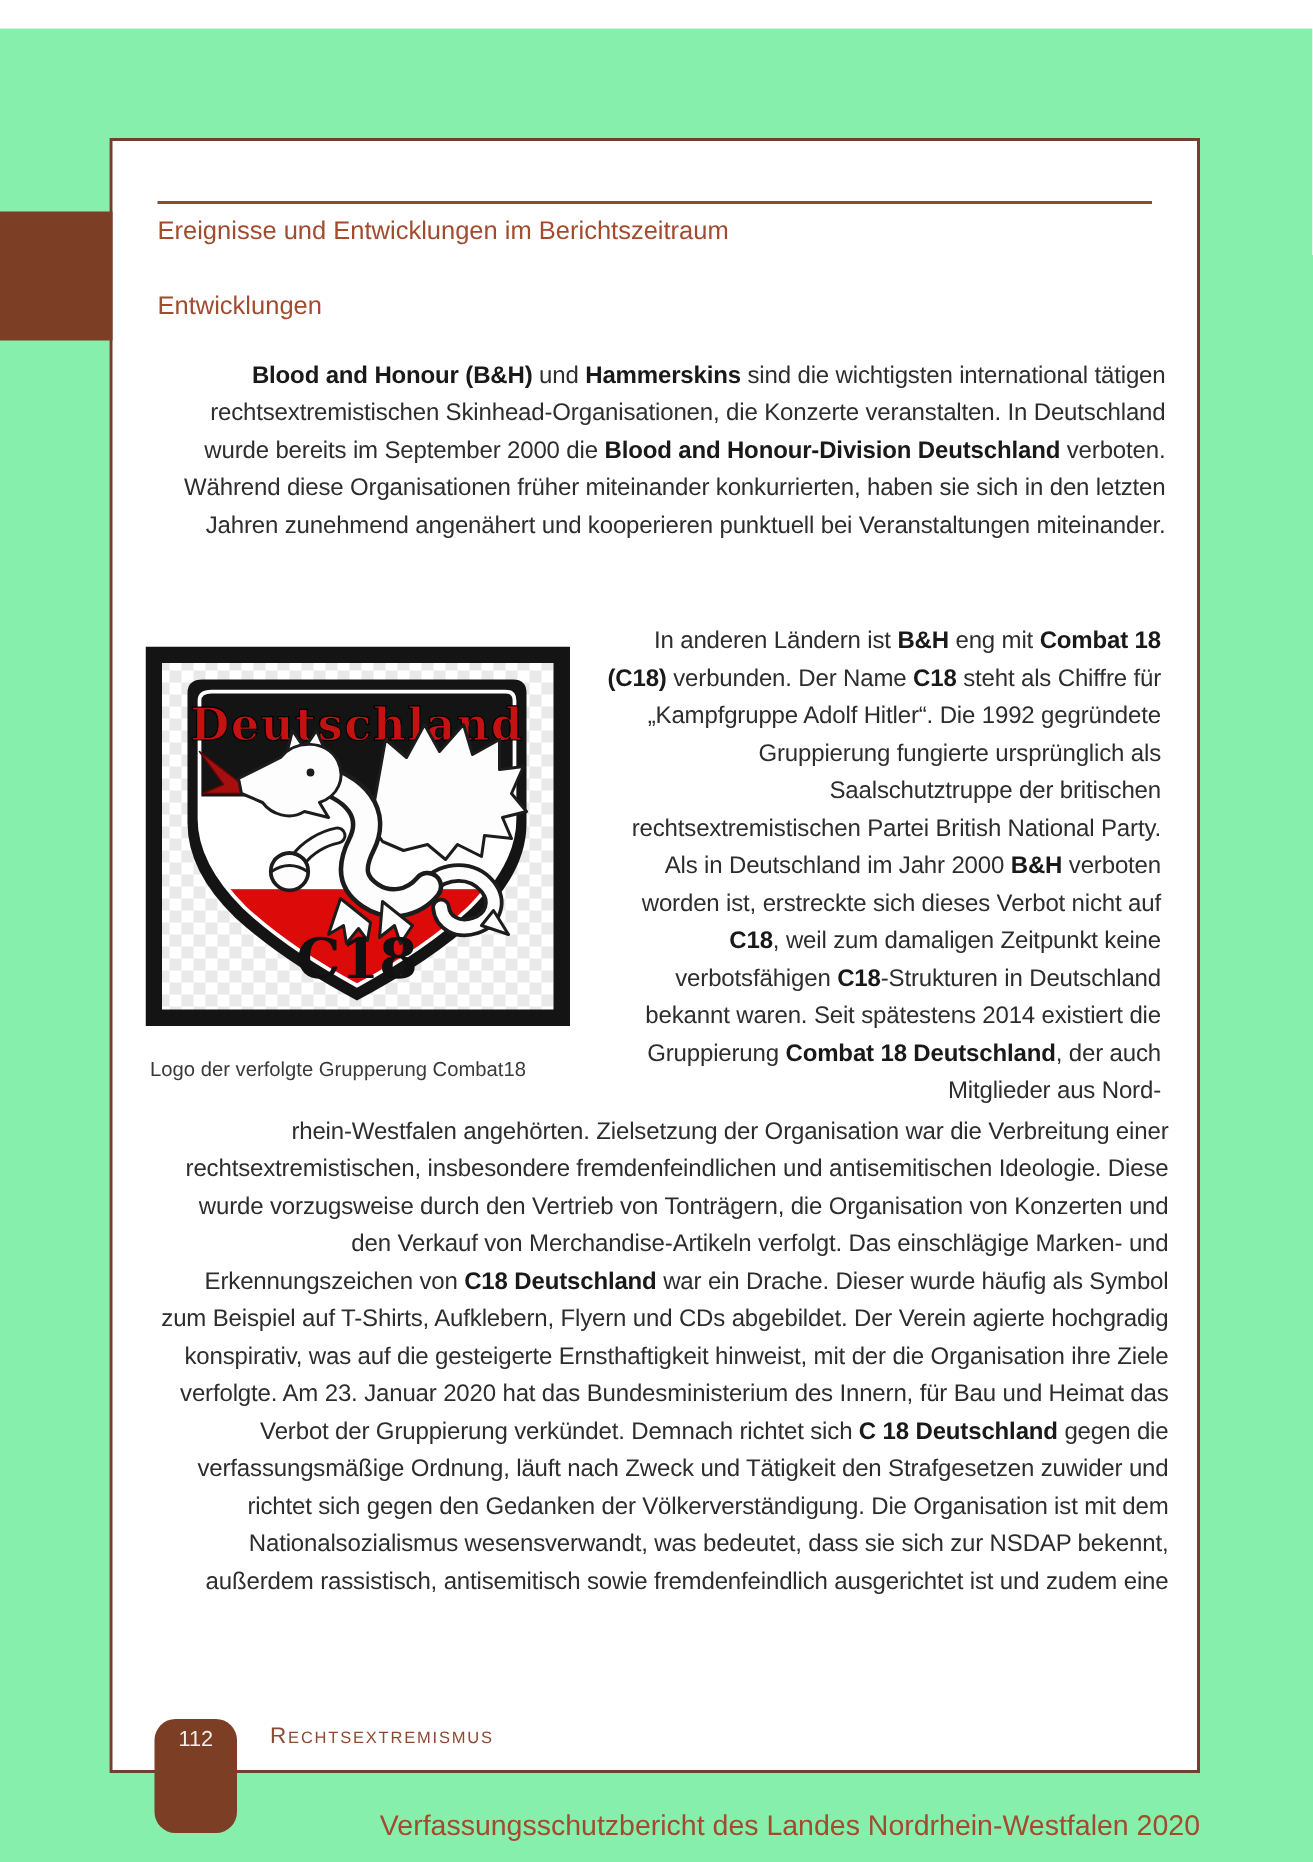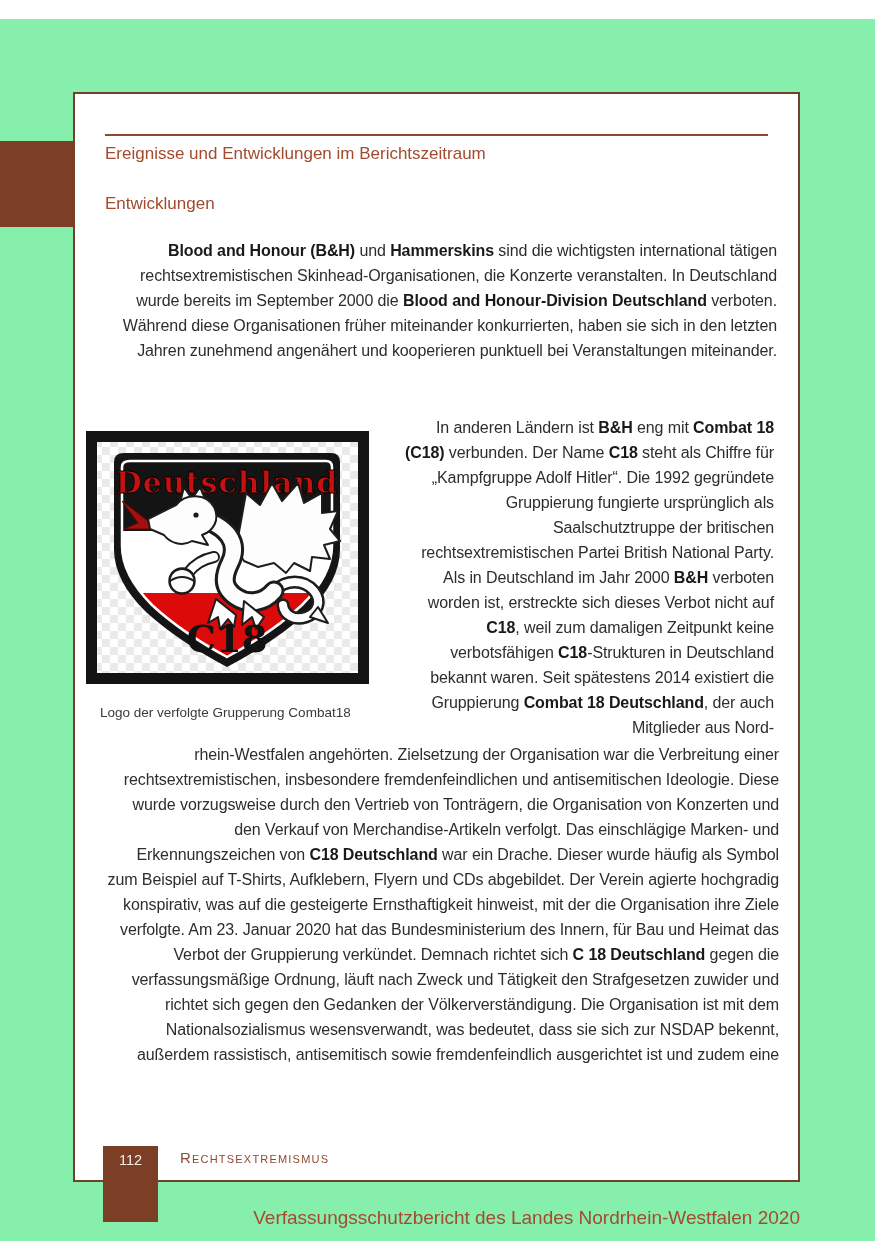--- a/index.html
+++ b/index.html
@@ -10,25 +10,25 @@
   .chapter-tab{position:absolute;left:0;top:122px;width:75px;height:86px;background:#7c3e25;z-index:3;}
   .header-rule{position:absolute;left:105px;top:115px;width:663px;height:2px;background:#8b4a33;z-index:2;}
   .h1{position:absolute;left:105px;top:125px;font-size:17px;color:#a24b2e;z-index:2;}
   .h2{position:absolute;left:105px;top:175px;font-size:17px;color:#a24b2e;z-index:2;}
   .para{position:absolute;font-size:16px;line-height:25px;letter-spacing:-0.1px;color:#2d2d2d;
         hyphens:auto;-webkit-hyphens:auto;z-index:2;text-align:right;}
   .para b{color:#191919;}
   .para-intro{left:105px;top:219px;width:672px;}
   .para-side{left:404px;top:396px;width:370px;}
   .para-cont{left:105px;top:723px;width:674px;}
-  .figure{position:absolute;left:86px;top:412px;width:283px;z-index:2;margin:0;}
+  .figure{position:absolute;left:97px;top:412px;width:283px;z-index:2;margin:0;}
   .figure svg{display:block;}
   .caption{position:absolute;left:100px;top:686px;font-size:13.5px;color:#3a3a3a;z-index:2;}
   .page-number-box{position:absolute;left:103px;top:1127px;width:55px;height:76px;
-                   background:#7c3e25;z-index:4;}
+                   background:#7c3e25;z-index:4;border-radius:14px;}
   .page-number{position:absolute;left:0;top:6px;width:100%;text-align:center;
                color:#f6efe7;font-size:14.5px;}
   .chapter-label{position:absolute;left:180px;top:1130px;font-size:15px;letter-spacing:1.2px;
                  font-variant:small-caps;text-transform:lowercase;color:#8d4a33;z-index:4;text-align:right;}
   .chapter-label::first-letter{text-transform:uppercase;}
   .report-title{position:absolute;right:75px;top:1188px;font-size:19px;color:#a24b2e;z-index:2;}
 </style>
 </head>
 <body>
 

